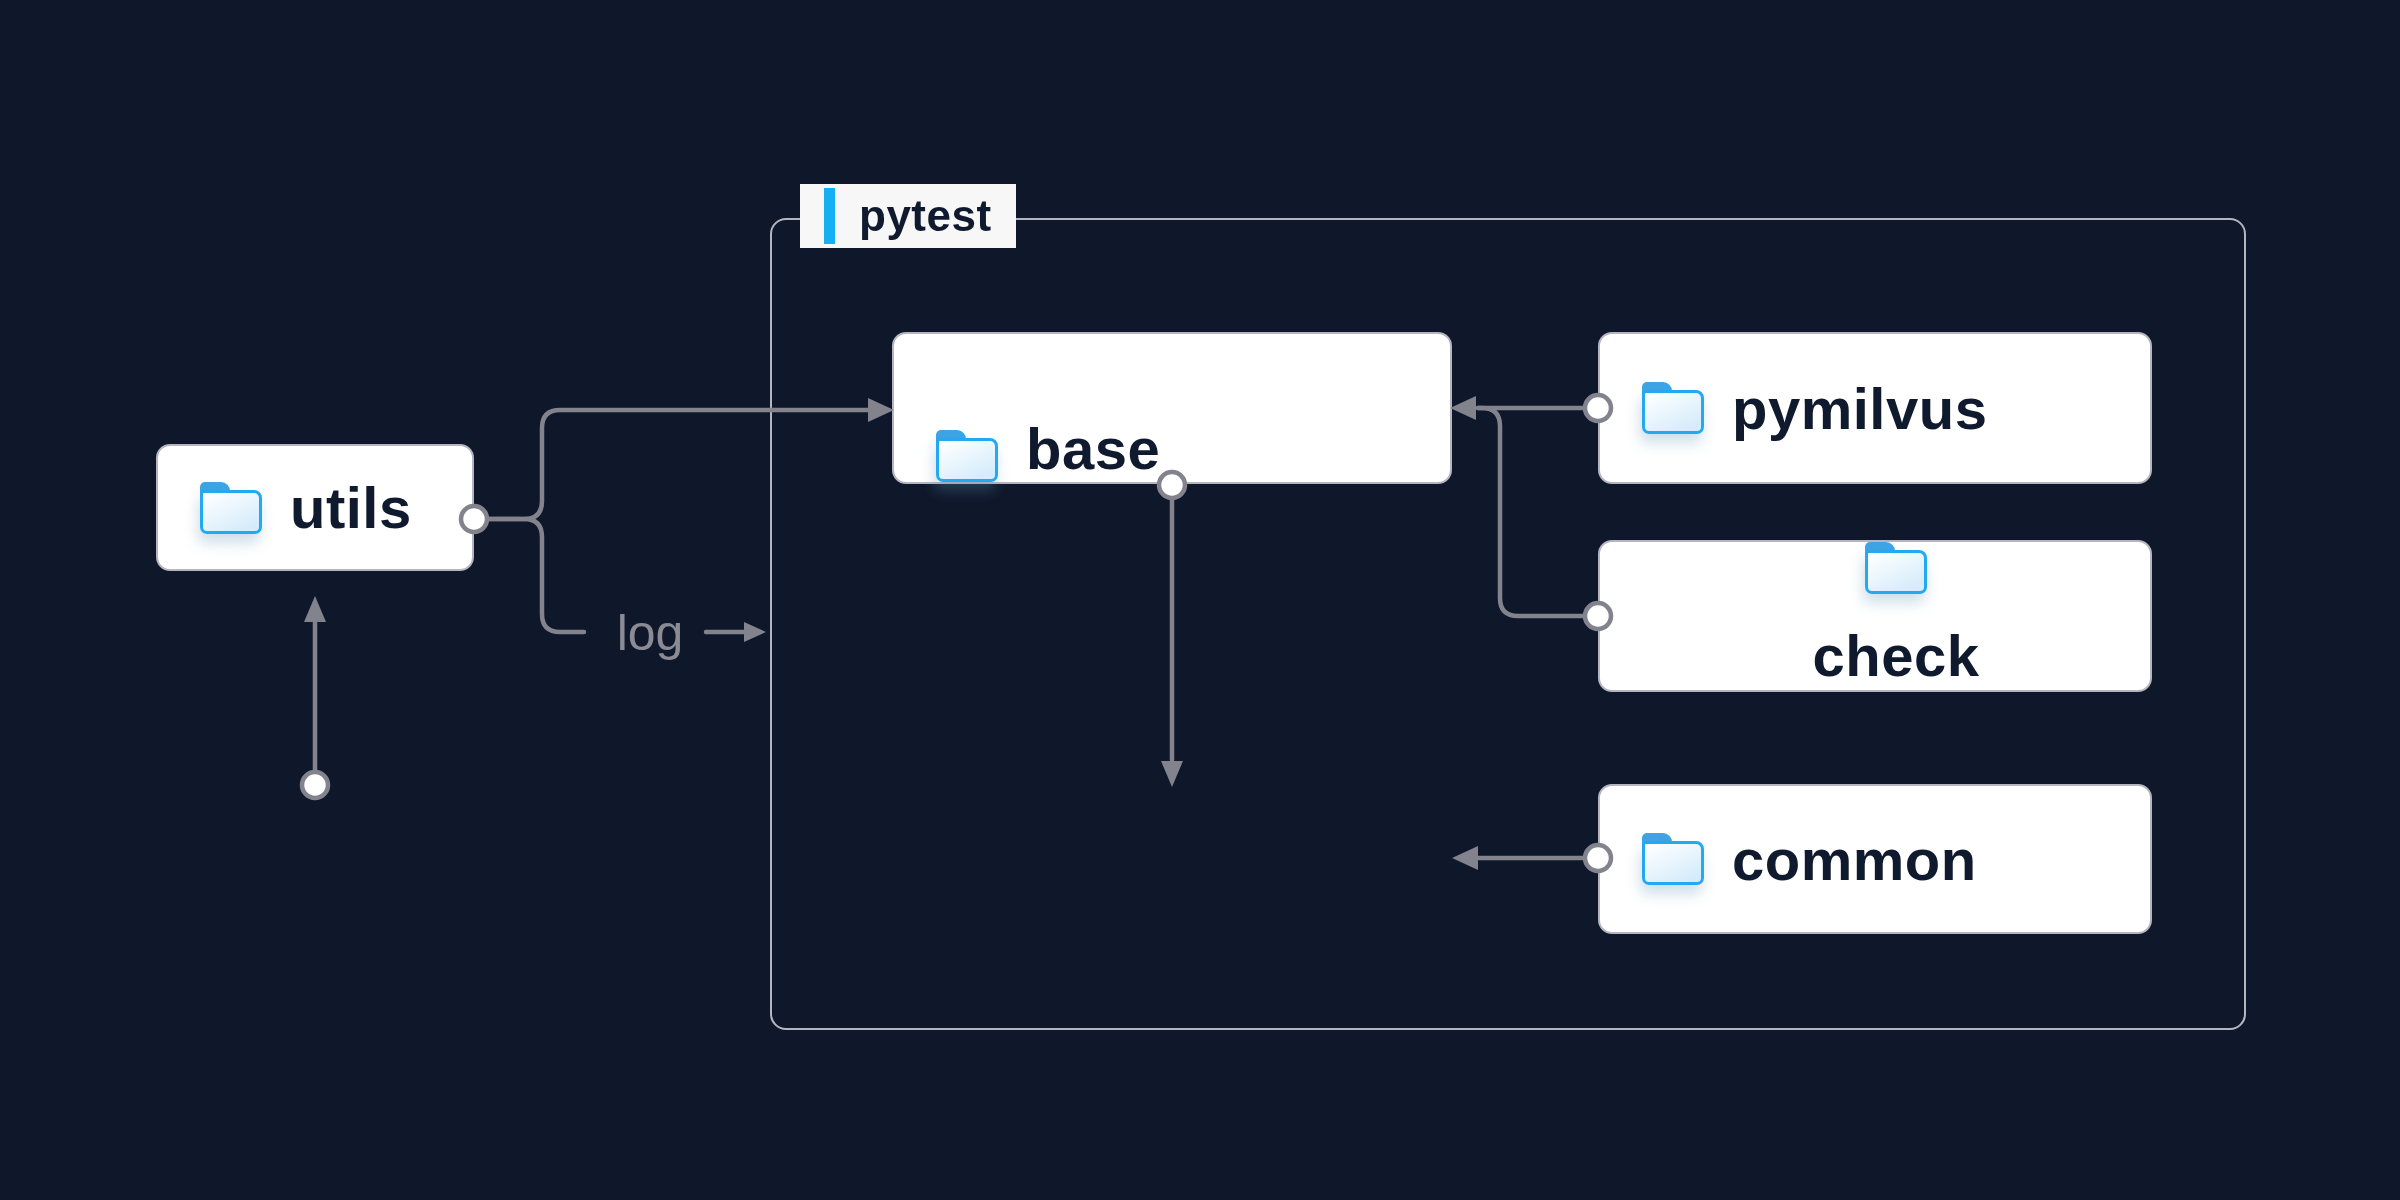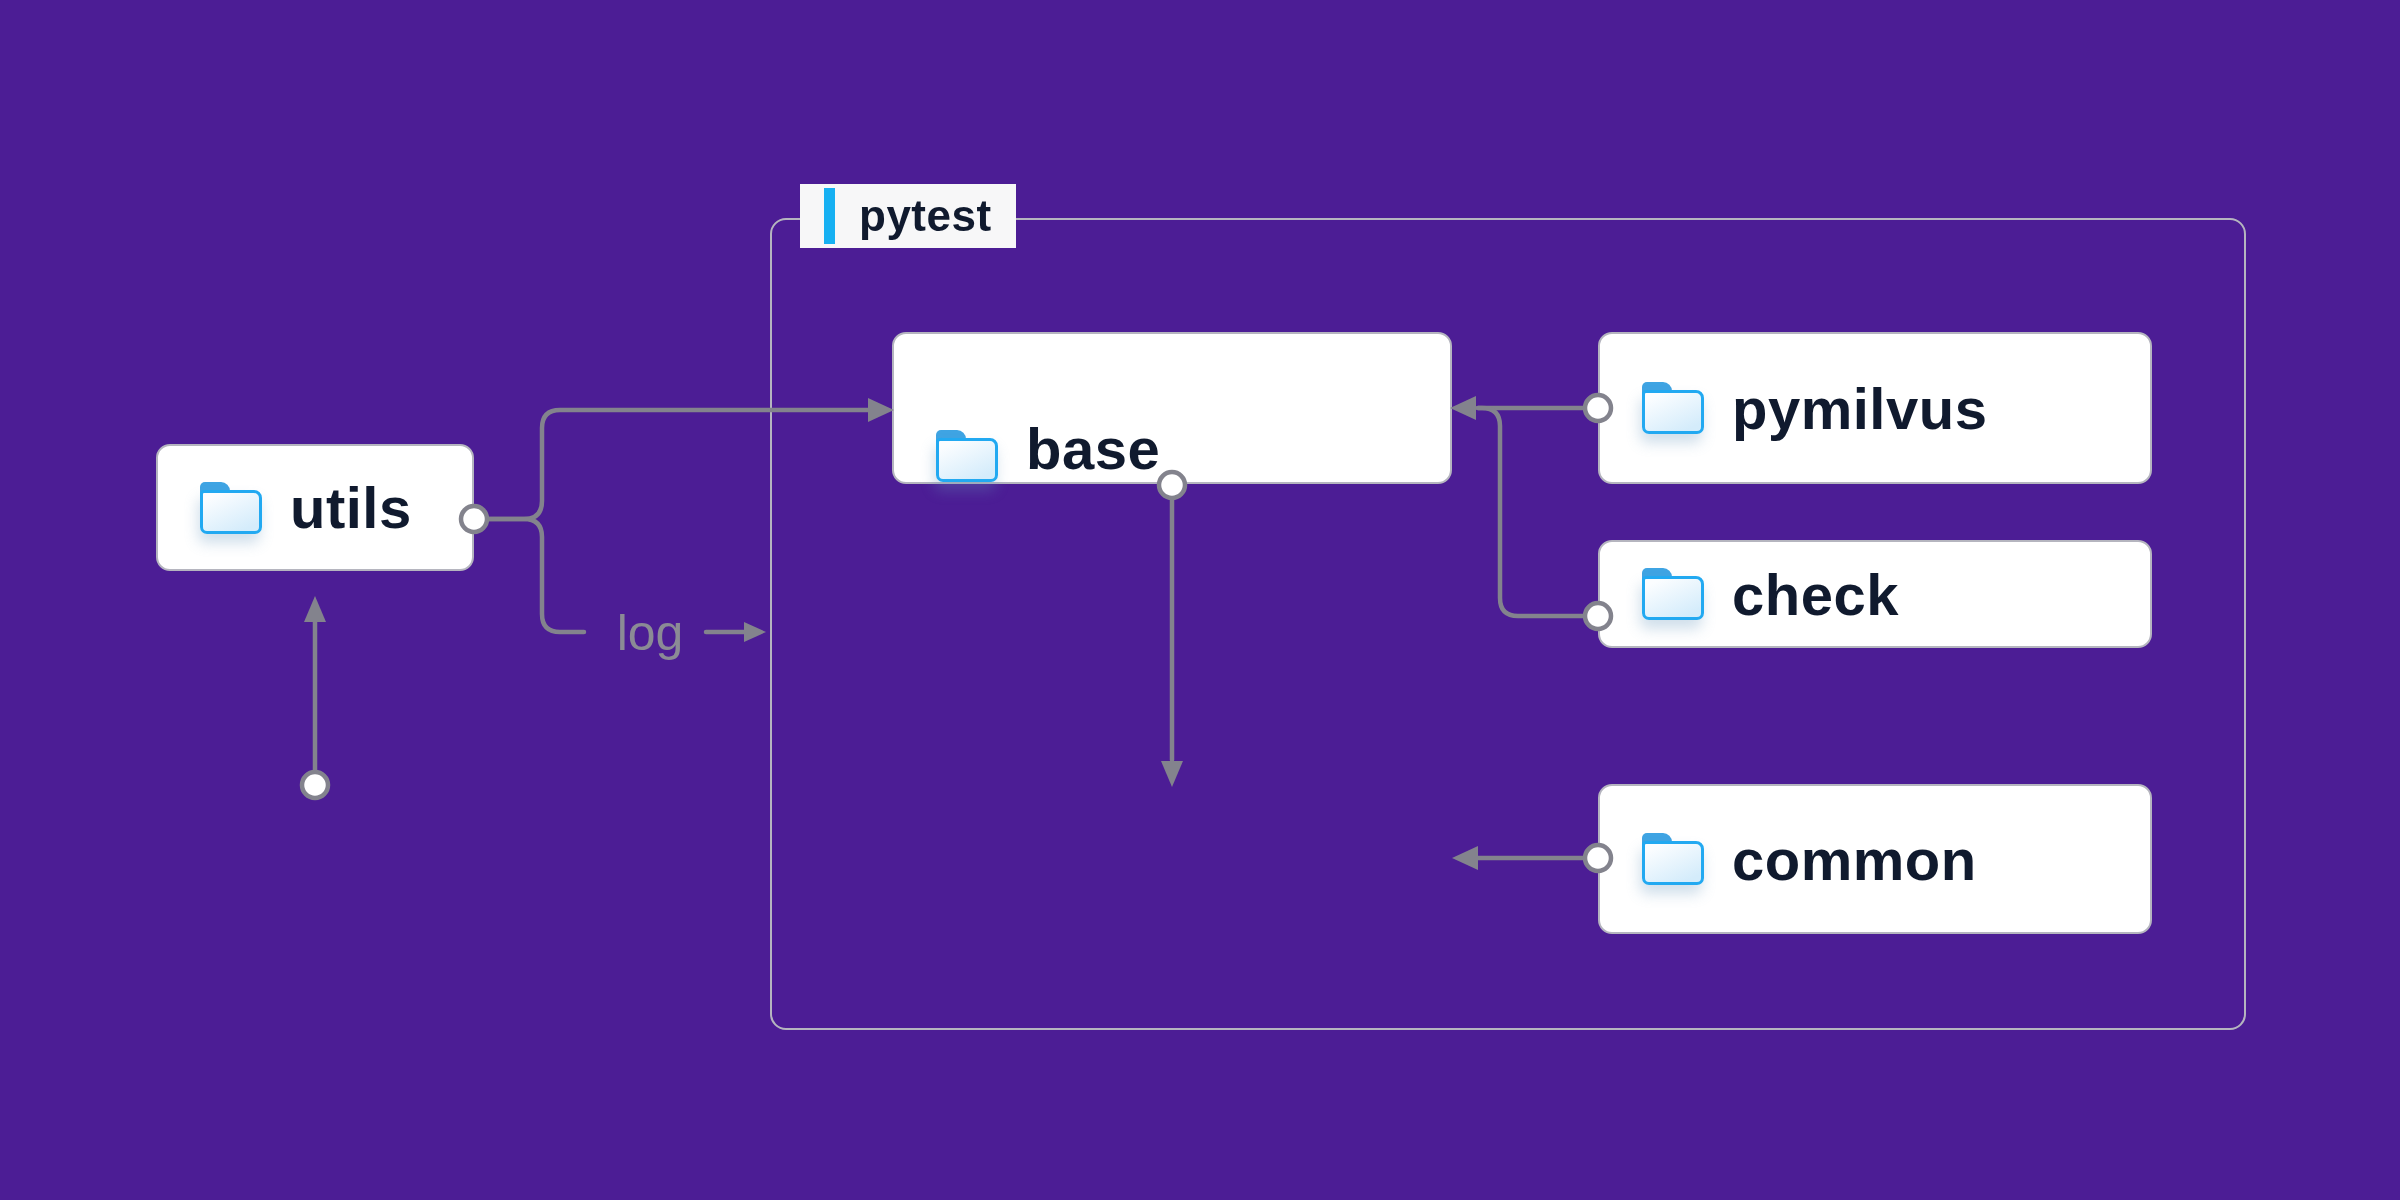--- a/index.html
+++ b/index.html
@@ -5,21 +5,21 @@
   html, body { margin: 0; padding: 0; }
   body {
     width: 2400px; height: 1200px;
     font-family: "Liberation Sans", sans-serif;
     background: #f7f7f8;
     overflow: hidden;
   }
   .stage {
     position: relative;
     width: 2400px; height: 1200px;
-    background: #4c1d95;
+    background: #0f172a;
   }
   
   .group-frame {
     position: absolute;
     left: 770px; top: 218px;
     width: 1476px; height: 812px;
     border: 2.5px solid #b5b5bf;
     border-radius: 16px;
     background: transparent;
     box-sizing: border-box;
@@ -61,21 +61,21 @@
     font-size: 58px;
     font-weight: 600;
     color: #101a2e;
     letter-spacing: 0.5px;
     white-space: nowrap;
   }
   .node-utils     { left: 156px;  top: 444px; width: 318px; height: 127px; }
   .node-config    { left: 156px;  top: 784px; width: 318px; height: 150px; }
   .node-base      { left: 892px;  top: 332px; width: 560px; height: 152px; align-items: flex-end; }
   .node-pymilvus  { left: 1598px; top: 332px; width: 554px; height: 152px; }
-  .node-check     { left: 1598px; top: 540px; width: 554px; height: 108px; }
+  .node-check     { left: 1598px; top: 540px; width: 554px; height: 152px; flex-direction: column; }
   .node-testcases { left: 892px;  top: 784px; width: 560px; height: 150px; }
   .node-common    { left: 1598px; top: 784px; width: 554px; height: 150px; }
   
   .folder {
     position: relative;
     width: 62px; height: 52px;
     flex: 0 0 auto;
   }
   .folder .tab {
     position: absolute;

